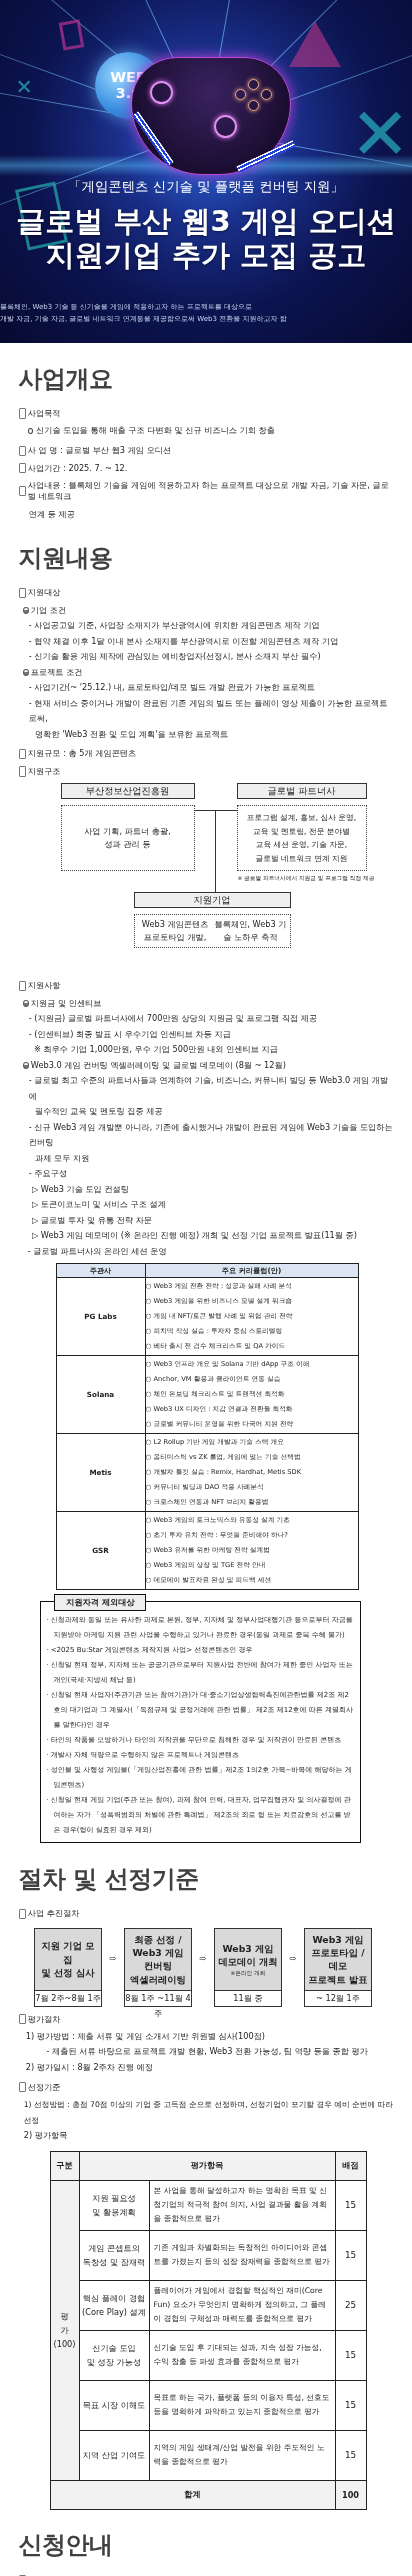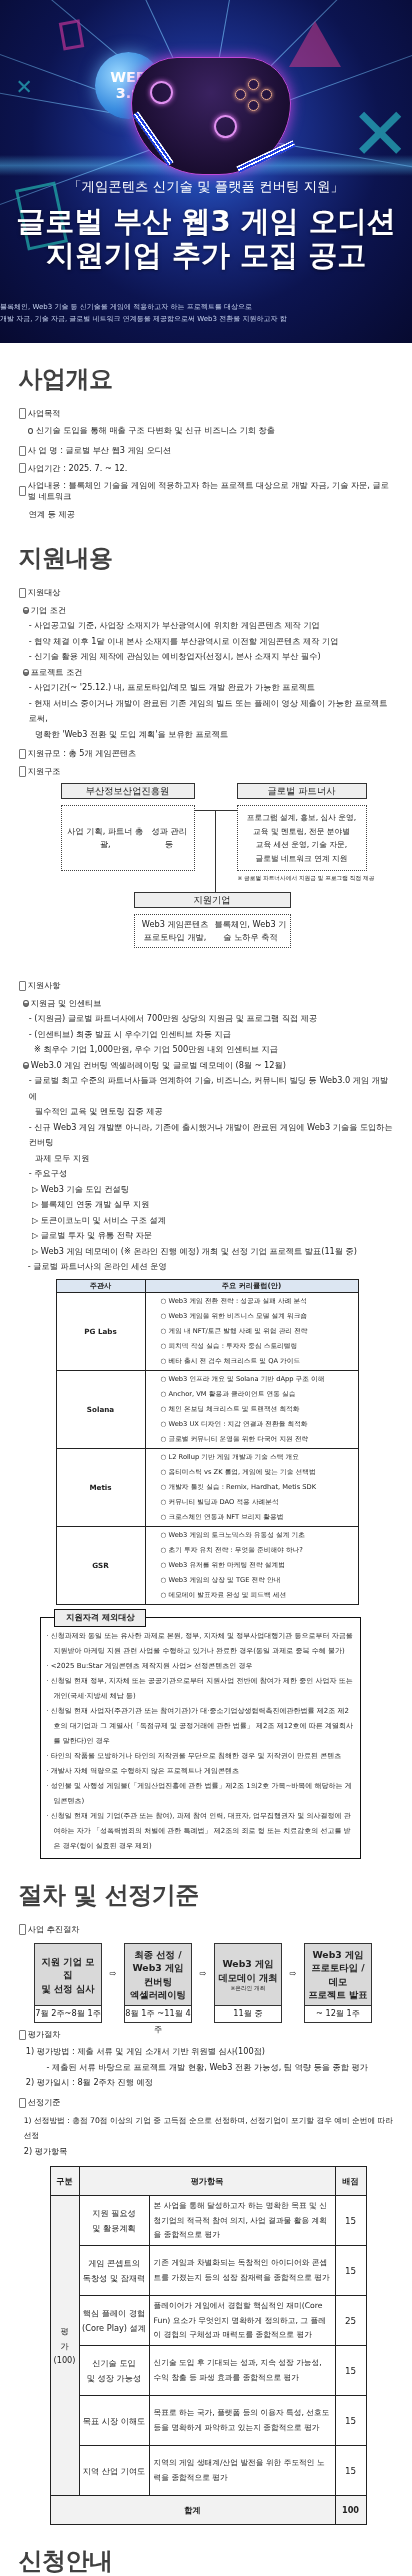--- a/index.html
+++ b/index.html
@@ -33,21 +33,21 @@
 .org .desc{position:absolute;border:0.5px dotted #444;text-align:center;font-size:8.2px;display:flex;align-items:center;justify-content:center;line-height:13.4px;padding:2.1px}
 .org .hl{position:absolute;height:0.5px;background:#333}
 .org .vl{position:absolute;width:0.5px;background:#333}
 .org .note{position:absolute;font-size:5.7px}
 
 table{border-collapse:collapse}
 .curr{width:303px;margin:4.1px 0 9.3px 37px;font-size:6.7px}
 .curr th{background:#dce6f2;border:0.8px solid #222;font-weight:bold;font-size:7.2px;height:13.4px}
 .curr td{border:0.5px solid #222;vertical-align:middle}
 .curr td.org-name{text-align:center;font-weight:bold;font-size:7.2px;width:89px}
-.curr td.items{padding:1px 15px;line-height:15px}
+.curr td.items{padding:1px 0;line-height:15px}
 .excl{position:relative;border:1px solid #111;width:321px;margin:11.3px 0 10.3px 21.6px;padding:11.3px 5.2px 4.1px 5.2px;font-size:7px;line-height:15px}
 .excl .tag{position:absolute;left:13.4px;top:-8.2px;width:92px;height:17.5px;border:1px solid #111;background:#eee;text-align:center;font-weight:bold;font-size:8.2px;line-height:15.5px}
 .excl .it{padding-left:7.2px;text-indent:-7.2px}
 
 .flow{display:flex;align-items:flex-start;margin:8.2px 0 5.2px 15.5px}
 .flow .step{width:68px;border:0.5px solid #333}
 .flow .step .top{background:#d9d9d9;height:62px;display:flex;flex-direction:column;align-items:center;justify-content:center;text-align:center;font-size:9.3px;font-weight:bold;line-height:13.4px;border-bottom:0.5px solid #333;padding:0 2.1px}
 .flow .step .top .small{font-size:5.7px;font-weight:normal;line-height:8.2px}
 .flow .step .bot{text-align:center;font-size:8.2px;height:15.5px;line-height:15.5px}
 .flow .arr{width:22px;text-align:center;padding-top:25px;font-size:8.2px}
@@ -154,21 +154,21 @@
       <span class="box"></span>
       <span>지원규모 : 총 5개 게임콘텐츠</span>
     </div>
   <div class="sq">
       <span class="box"></span>
       <span>지원구조</span>
     </div>
 
   <div class="org">
     <div class="hdr" style="left:42px;top:2.1px;width:134px">부산정보산업진흥원</div>
-    <div class="desc" style="left:42px;top:24px;width:134px;height:66px;flex-direction:row">
+    <div class="desc" style="left:42px;top:24px;width:134px;height:66px;flex-direction:column">
       <span>사업 기획, 파트너 총괄,</span>
       <span>성과 관리 등</span>
     </div>
     <div class="hdr" style="left:218px;top:2.1px;width:130px">글로벌  파트너사</div>
     <div class="desc" style="left:218px;top:24px;width:130px;height:66px;flex-direction:column;font-size:7.7px">
       <span>프로그램 설계, 홍보, 심사 운영,</span>
       <span>교육 및 멘토링, 전문 분야별</span>
       <span>교육 세션 운영, 기술 자문,</span>
       <span>글로벌 네트워크 연계 지원</span>
     </div>
@@ -196,21 +196,20 @@
   <div class="circ">
       <span class="c"></span>
       <span>Web3.0 게임 컨버팅 엑셀러레이팅 및 글로벌 데모데이 (8월 ~ 12월)</span>
     </div>
   <div class="ln d1">- 글로벌 최고 수준의 파트너사들과 연계하여 기술, 비즈니스, 커뮤니티 빌딩 등 Web3.0 게임 개발에</div>
   <div class="ln" style="margin-left:16.5px">필수적인 교육 및 멘토링 집중 제공</div>
   <div class="ln d1">- 신규 Web3 게임 개발뿐 아니라, 기존에 출시했거나 개발이 완료된 게임에 Web3 기술을 도입하는 컨버팅</div>
   <div class="ln" style="margin-left:16.5px">과제 모두 지원</div>
   <div class="ln d1">- 주요구성</div>
   <div class="ln" style="margin-left:13.4px">▷ Web3 기술 도입 컨설팅</div>
-  <div class="ln" style="margin-left:13.4px">▷ 블록체인 연동 개발 실무 지원</div>
   <div class="ln" style="margin-left:13.4px">▷ 토큰이코노미 및 서비스 구조 설계</div>
   <div class="ln" style="margin-left:13.4px">▷ 글로벌 투자 및 유통 전략 자문</div>
   <div class="ln" style="margin-left:13.4px">▷ Web3 게임 데모데이 (※ 온라인 진행 예정) 개최 및 선정 기업 프로젝트 발표(11월 중)</div>
   <div class="ln" style="margin-left:9.3px">- 글로벌 파트너사의 온라인 세션 운영</div>
 
   <table class="curr">
     <thead>
       <tr>
         <th>주관사</th>
         <th>주요 커리큘럼(안)</th>

